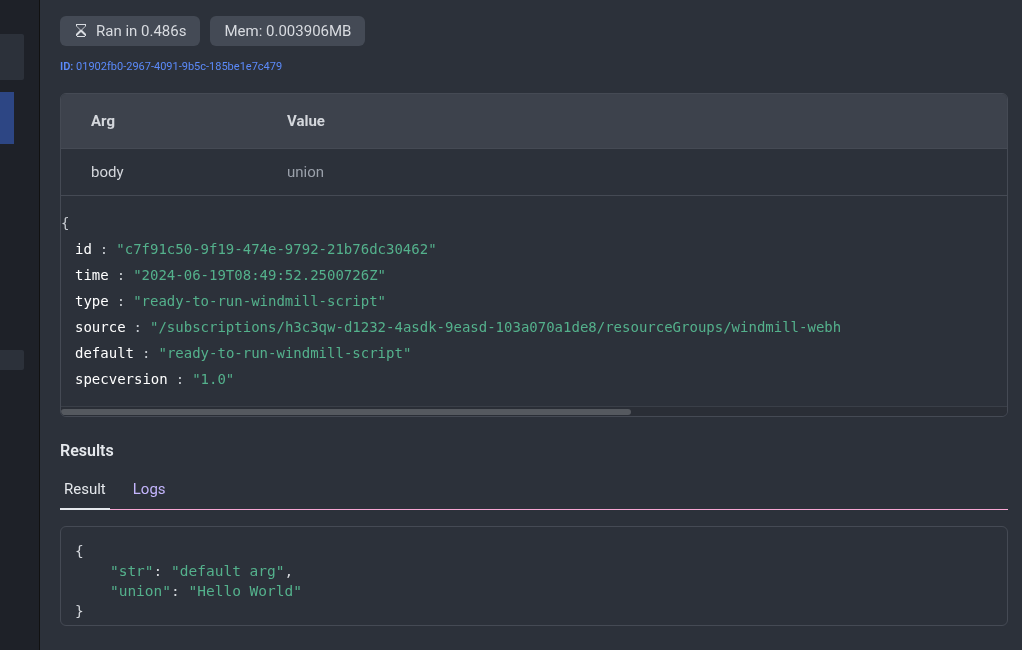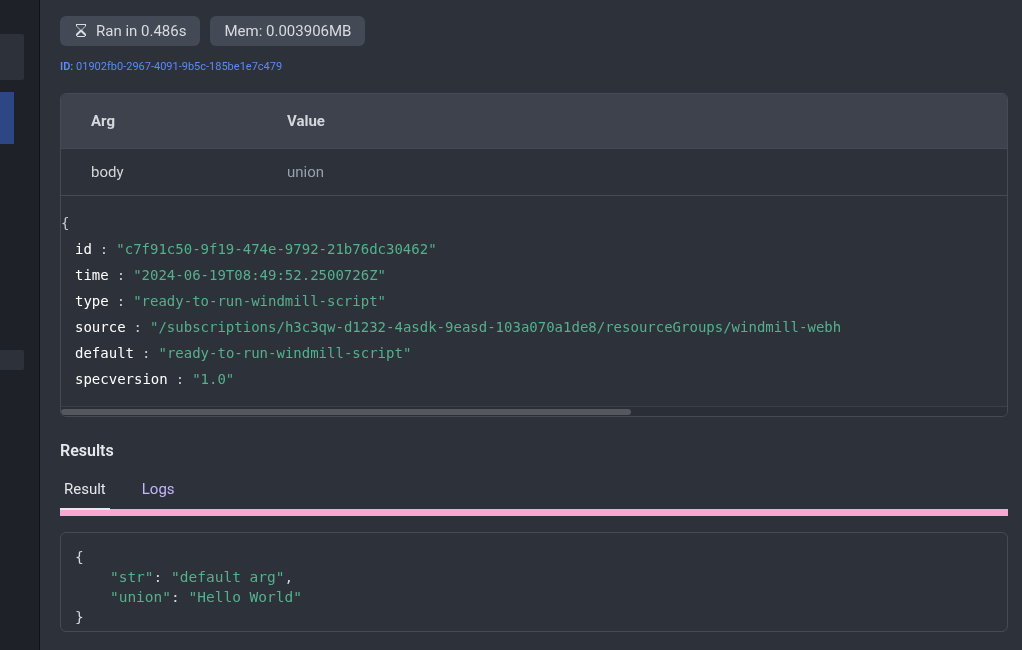--- a/index.html
+++ b/index.html
@@ -135,22 +135,22 @@
     }
     .hscroll-thumb {
       position: absolute;
       left: 0; top: 2px;
       width: 570px; height: 6px;
       background: #55595f;
       border-radius: 3px;
     }
     .tabs-row {
       display: flex;
-      gap: 28px;
-      border-bottom: 7px solid #f9a8d4;
+      gap: 19px;
+      border-bottom: 1px solid #f9a8d4;
       margin-bottom: 16px;
       width: 948px;
     }
     .tab {
       padding: 8px 4px 10px 4px;
       font-size: 15px;
       color: #c4b5fd;
       cursor: pointer;
       border-bottom: 2px solid transparent;
       margin-bottom: -1px;

